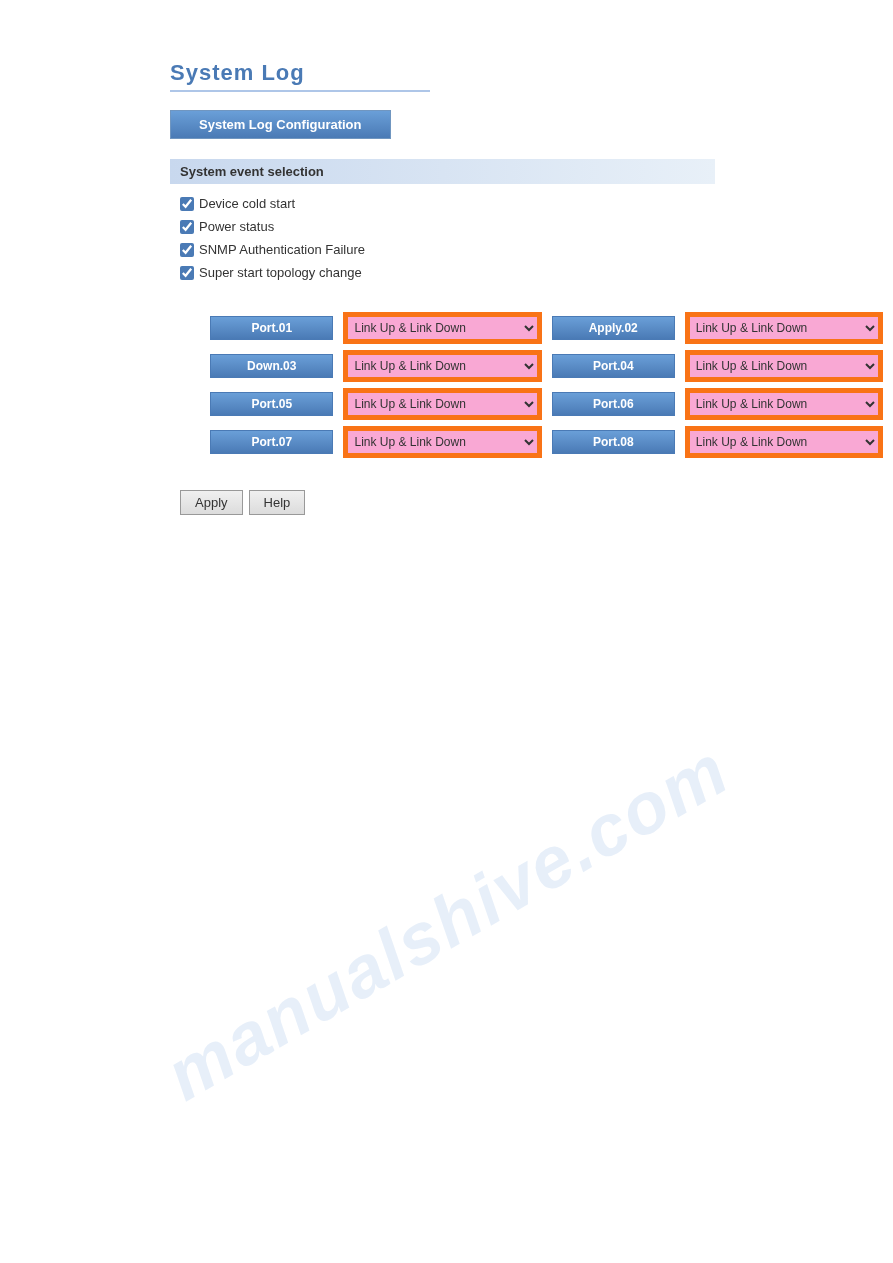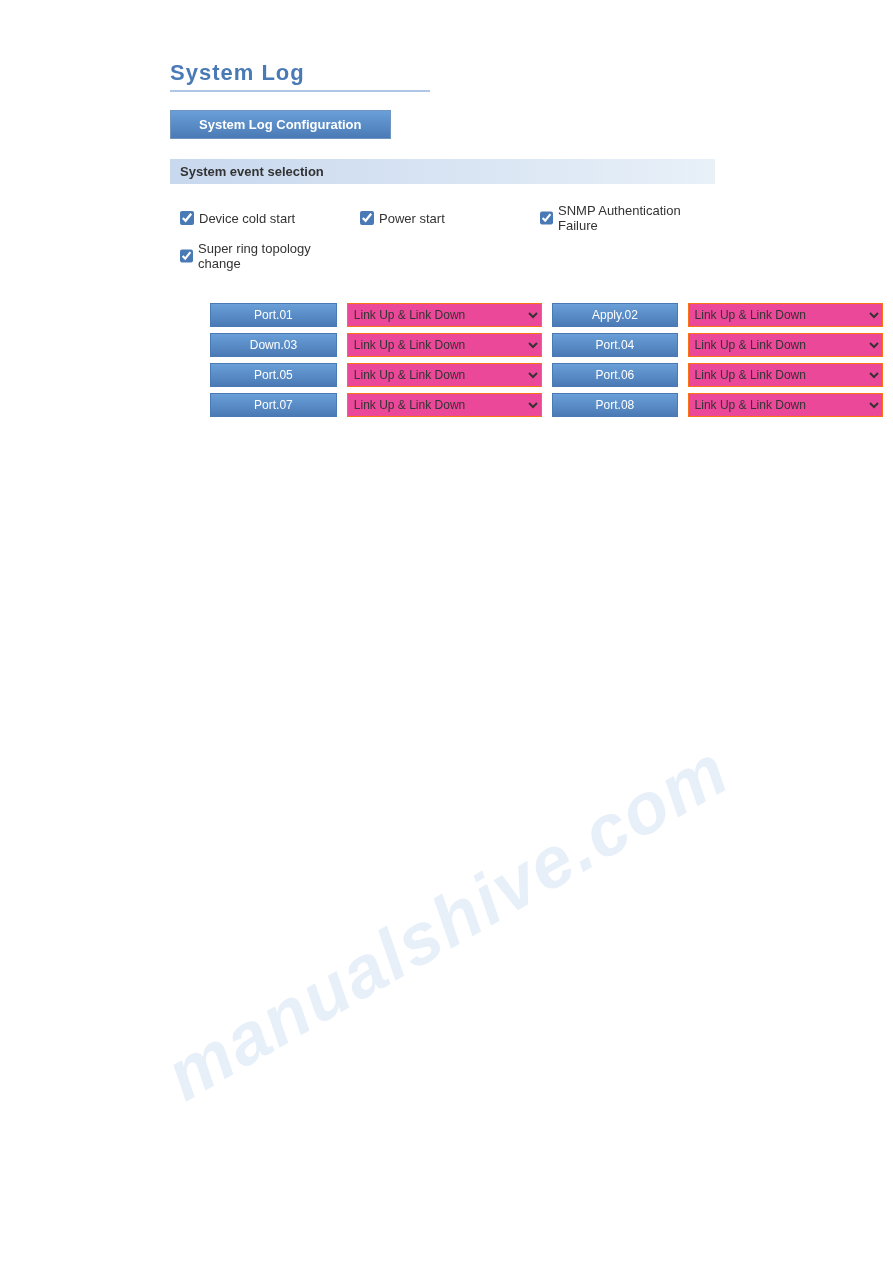--- a/index.html
+++ b/index.html
@@ -48,27 +48,27 @@
       background: linear-gradient(to bottom, #6a9fd8, #4a7ab5);
       color: #ffffff;
     }
     
     .section-header {
       background: linear-gradient(to right, #c8d8ee, #e8f0f8);
       padding: 5px 10px;
       font-weight: bold;
       font-size: 13px;
       color: #333;
-      margin-bottom: 15px;
+      margin-bottom: 8px;
       width: 545px;
     }
     
     .checkbox-area {
       display: grid;
-      grid-template-columns: 1fr 1fr 1fr;
+      grid-template-columns: 1fr;
       gap: 8px 20px;
       padding: 4px 10px 14px 10px;
       width: 540px;
     }
     .checkbox-item {
       display: flex;
       align-items: center;
       gap: 5px;
       font-size: 13px;
     }
@@ -84,32 +84,32 @@
     .port-grid {
       display: grid;
       grid-template-columns: auto auto auto auto;
       gap: 6px 10px;
       padding: 8px 10px 14px 40px;
       align-items: center;
     }
     .port-label {
       background: linear-gradient(to bottom, #6a9fd8, #4a7ab5);
       color: #ffffff;
-      font-weight: normal;
+      font-weight: bold;
       font-size: 12px;
       padding: 4px 10px;
       text-align: center;
       min-width: 65px;
       border: 1px solid #4a7ab5;
     }
     .port-select {
       font-size: 12px;
       padding: 3px 2px;
-      border: 1px solid #f97316;
-      background: #ec4899;
+      border: 5px solid #f97316;
+      background: #f9a8d4;
       color: #333;
       min-width: 120px;
       cursor: pointer;
     }
     
     .buttons-area {
       margin-top: 18px;
       padding-left: 10px;
       display: flex;
       gap: 6px;
@@ -151,29 +151,29 @@
   </div>
 
   <div class="section-header">System event selection</div>
   <div class="checkbox-area">
     <div class="checkbox-item">
       <input type="checkbox" checked="" style="">
       <label>Device cold start</label>
     </div>
     <div class="checkbox-item">
       <input type="checkbox" checked="" style="">
-      <label>Power start</label>
+      <label>Power status</label>
     </div>
     <div class="checkbox-item">
       <input type="checkbox" checked="" style="">
       <label>SNMP Authentication Failure</label>
     </div>
     <div class="checkbox-item">
       <input type="checkbox" checked="" style="">
-      <label>Super ring topology change</label>
+      <label>Super start topology change</label>
     </div>
   </div>
 
   <div class="port-section">
     <div class="port-grid">
 
       <div class="port-label">Port.01</div>
       <select class="port-select">
         <option>Link Up &amp; Link Down</option>
         <option>Link Up</option>
@@ -228,16 +228,20 @@
       <div class="port-label">Port.08</div>
       <select class="port-select">
         <option>Link Up &amp; Link Down</option>
         <option>Link Up</option>
         <option>Link Down</option>
         <option>Disabled</option>
       </select>
     </div>
   </div>
 
+  <div class="buttons-area">
+    <button class="btn">Apply</button>
+    <button class="btn">Help</button>
+  </div>
 
   <div class="watermark">manualshive.com</div>
 
 </div>
 
 </body></html>

